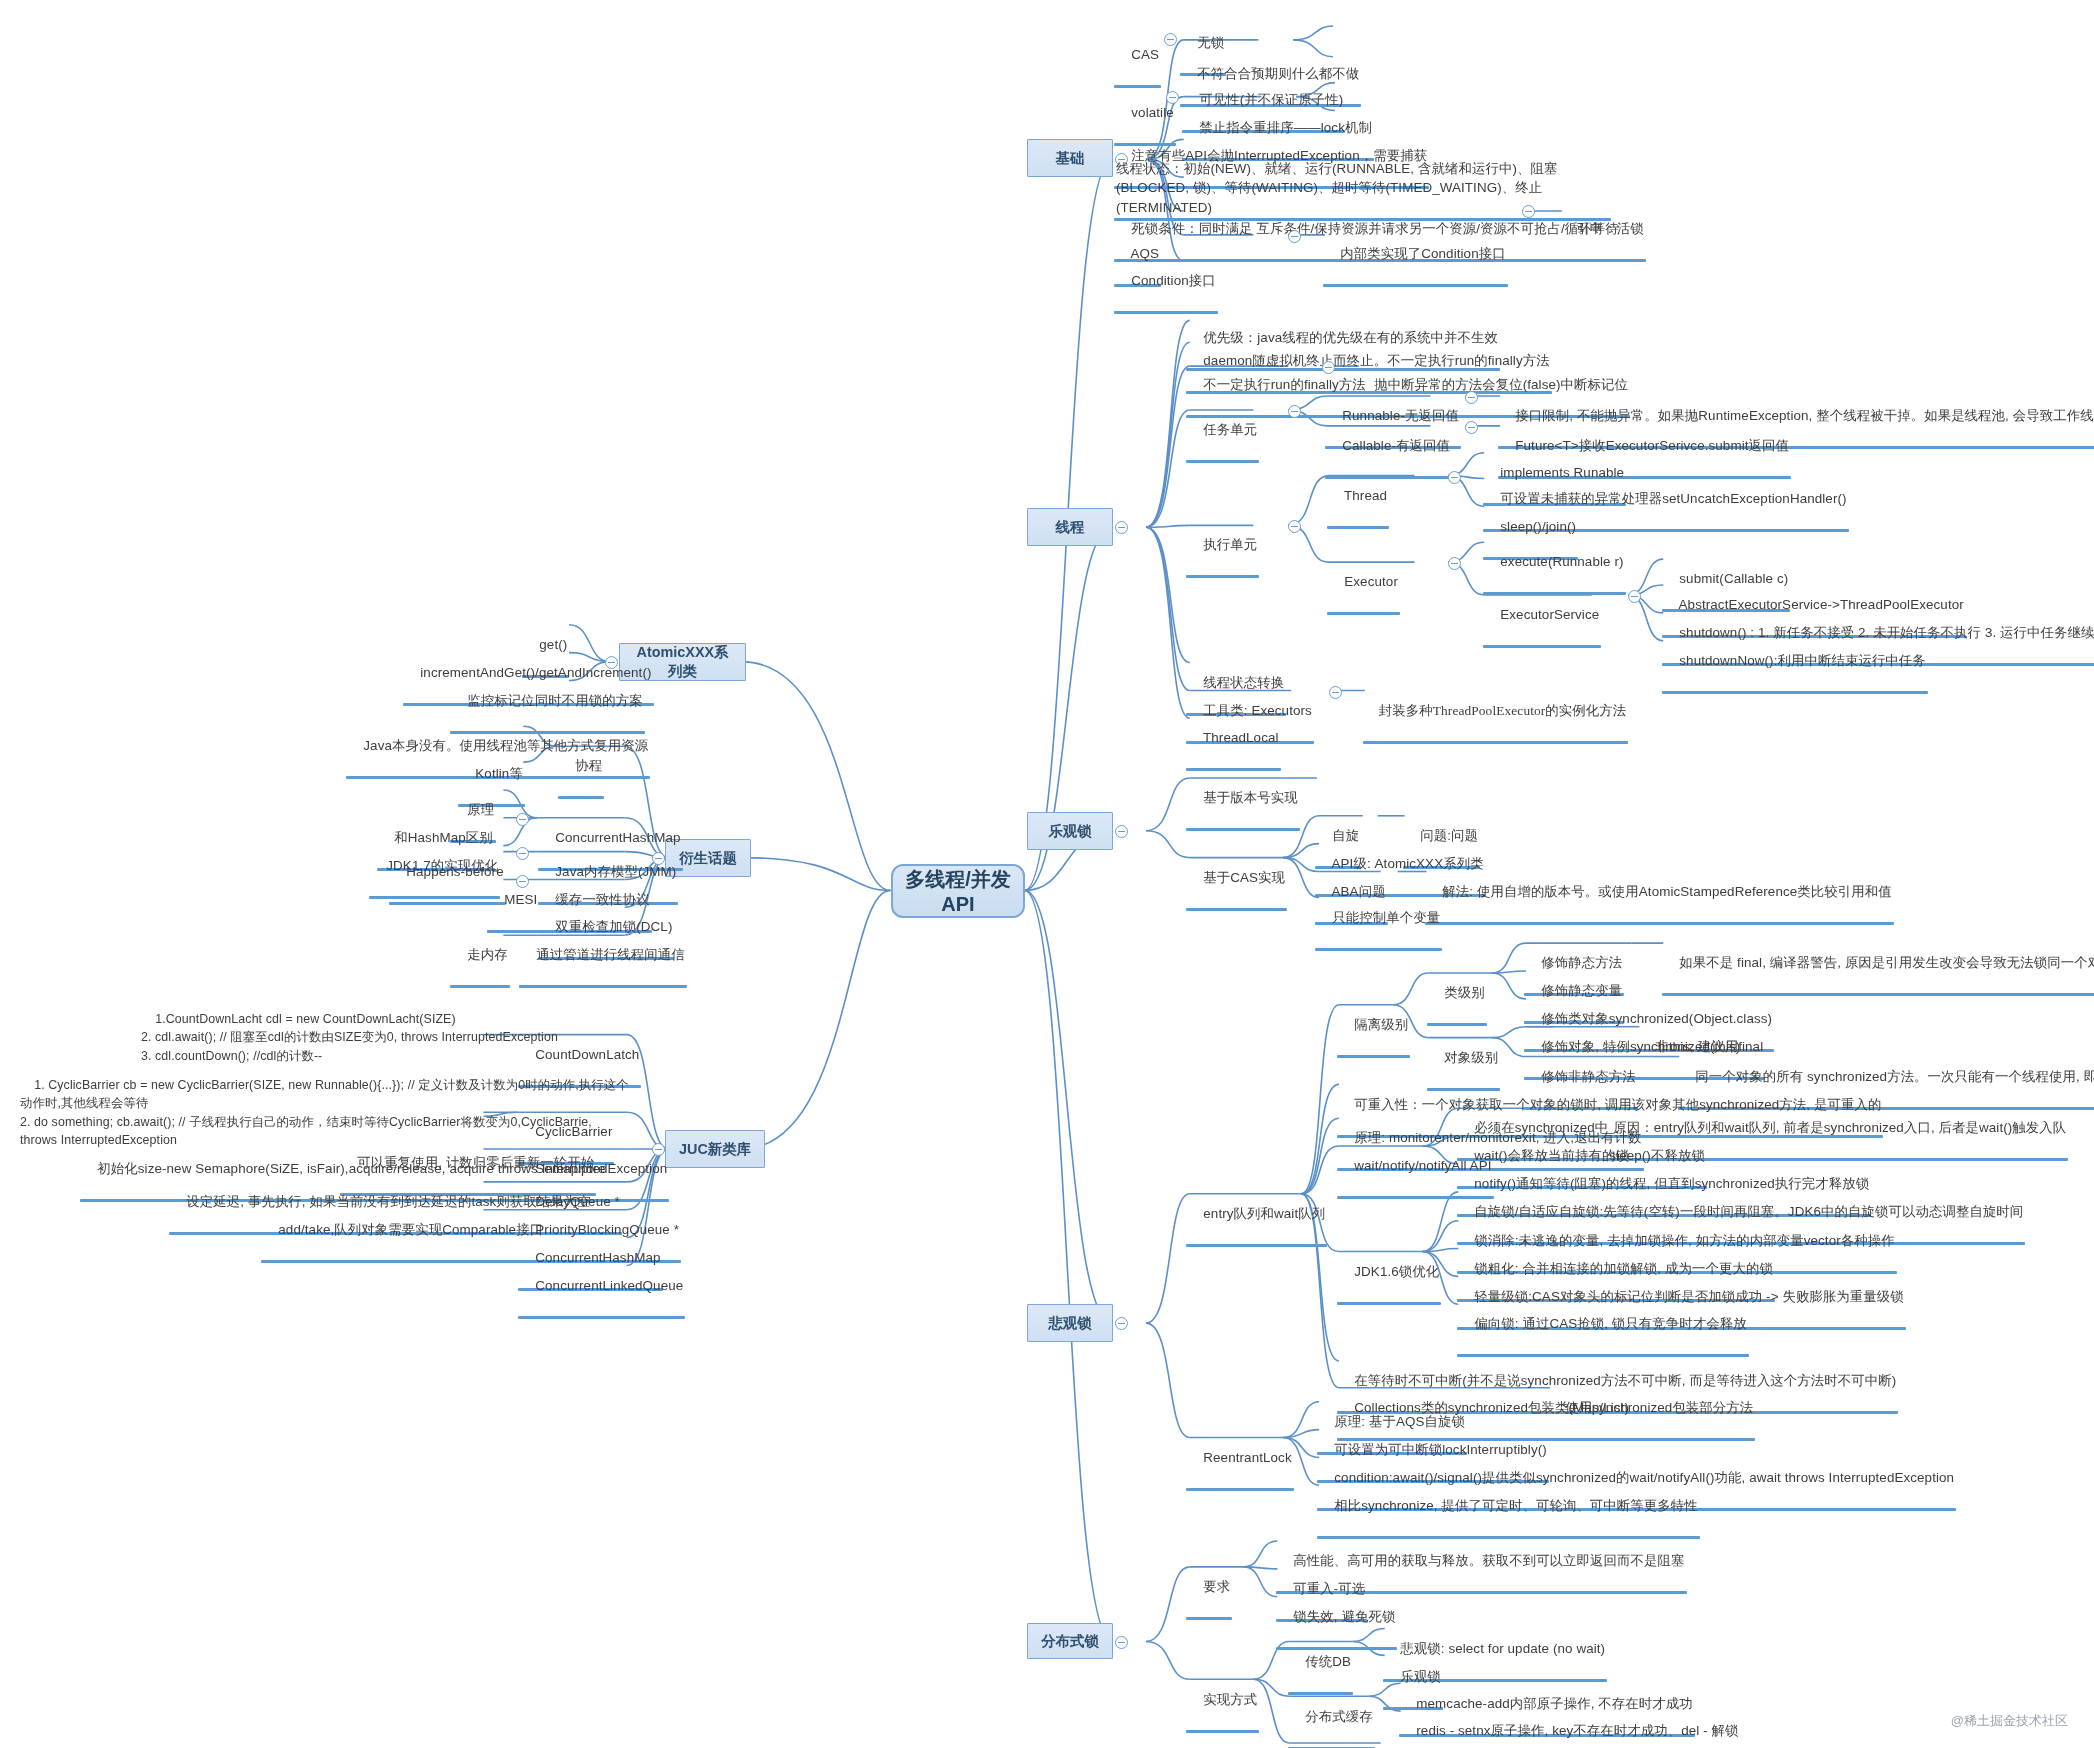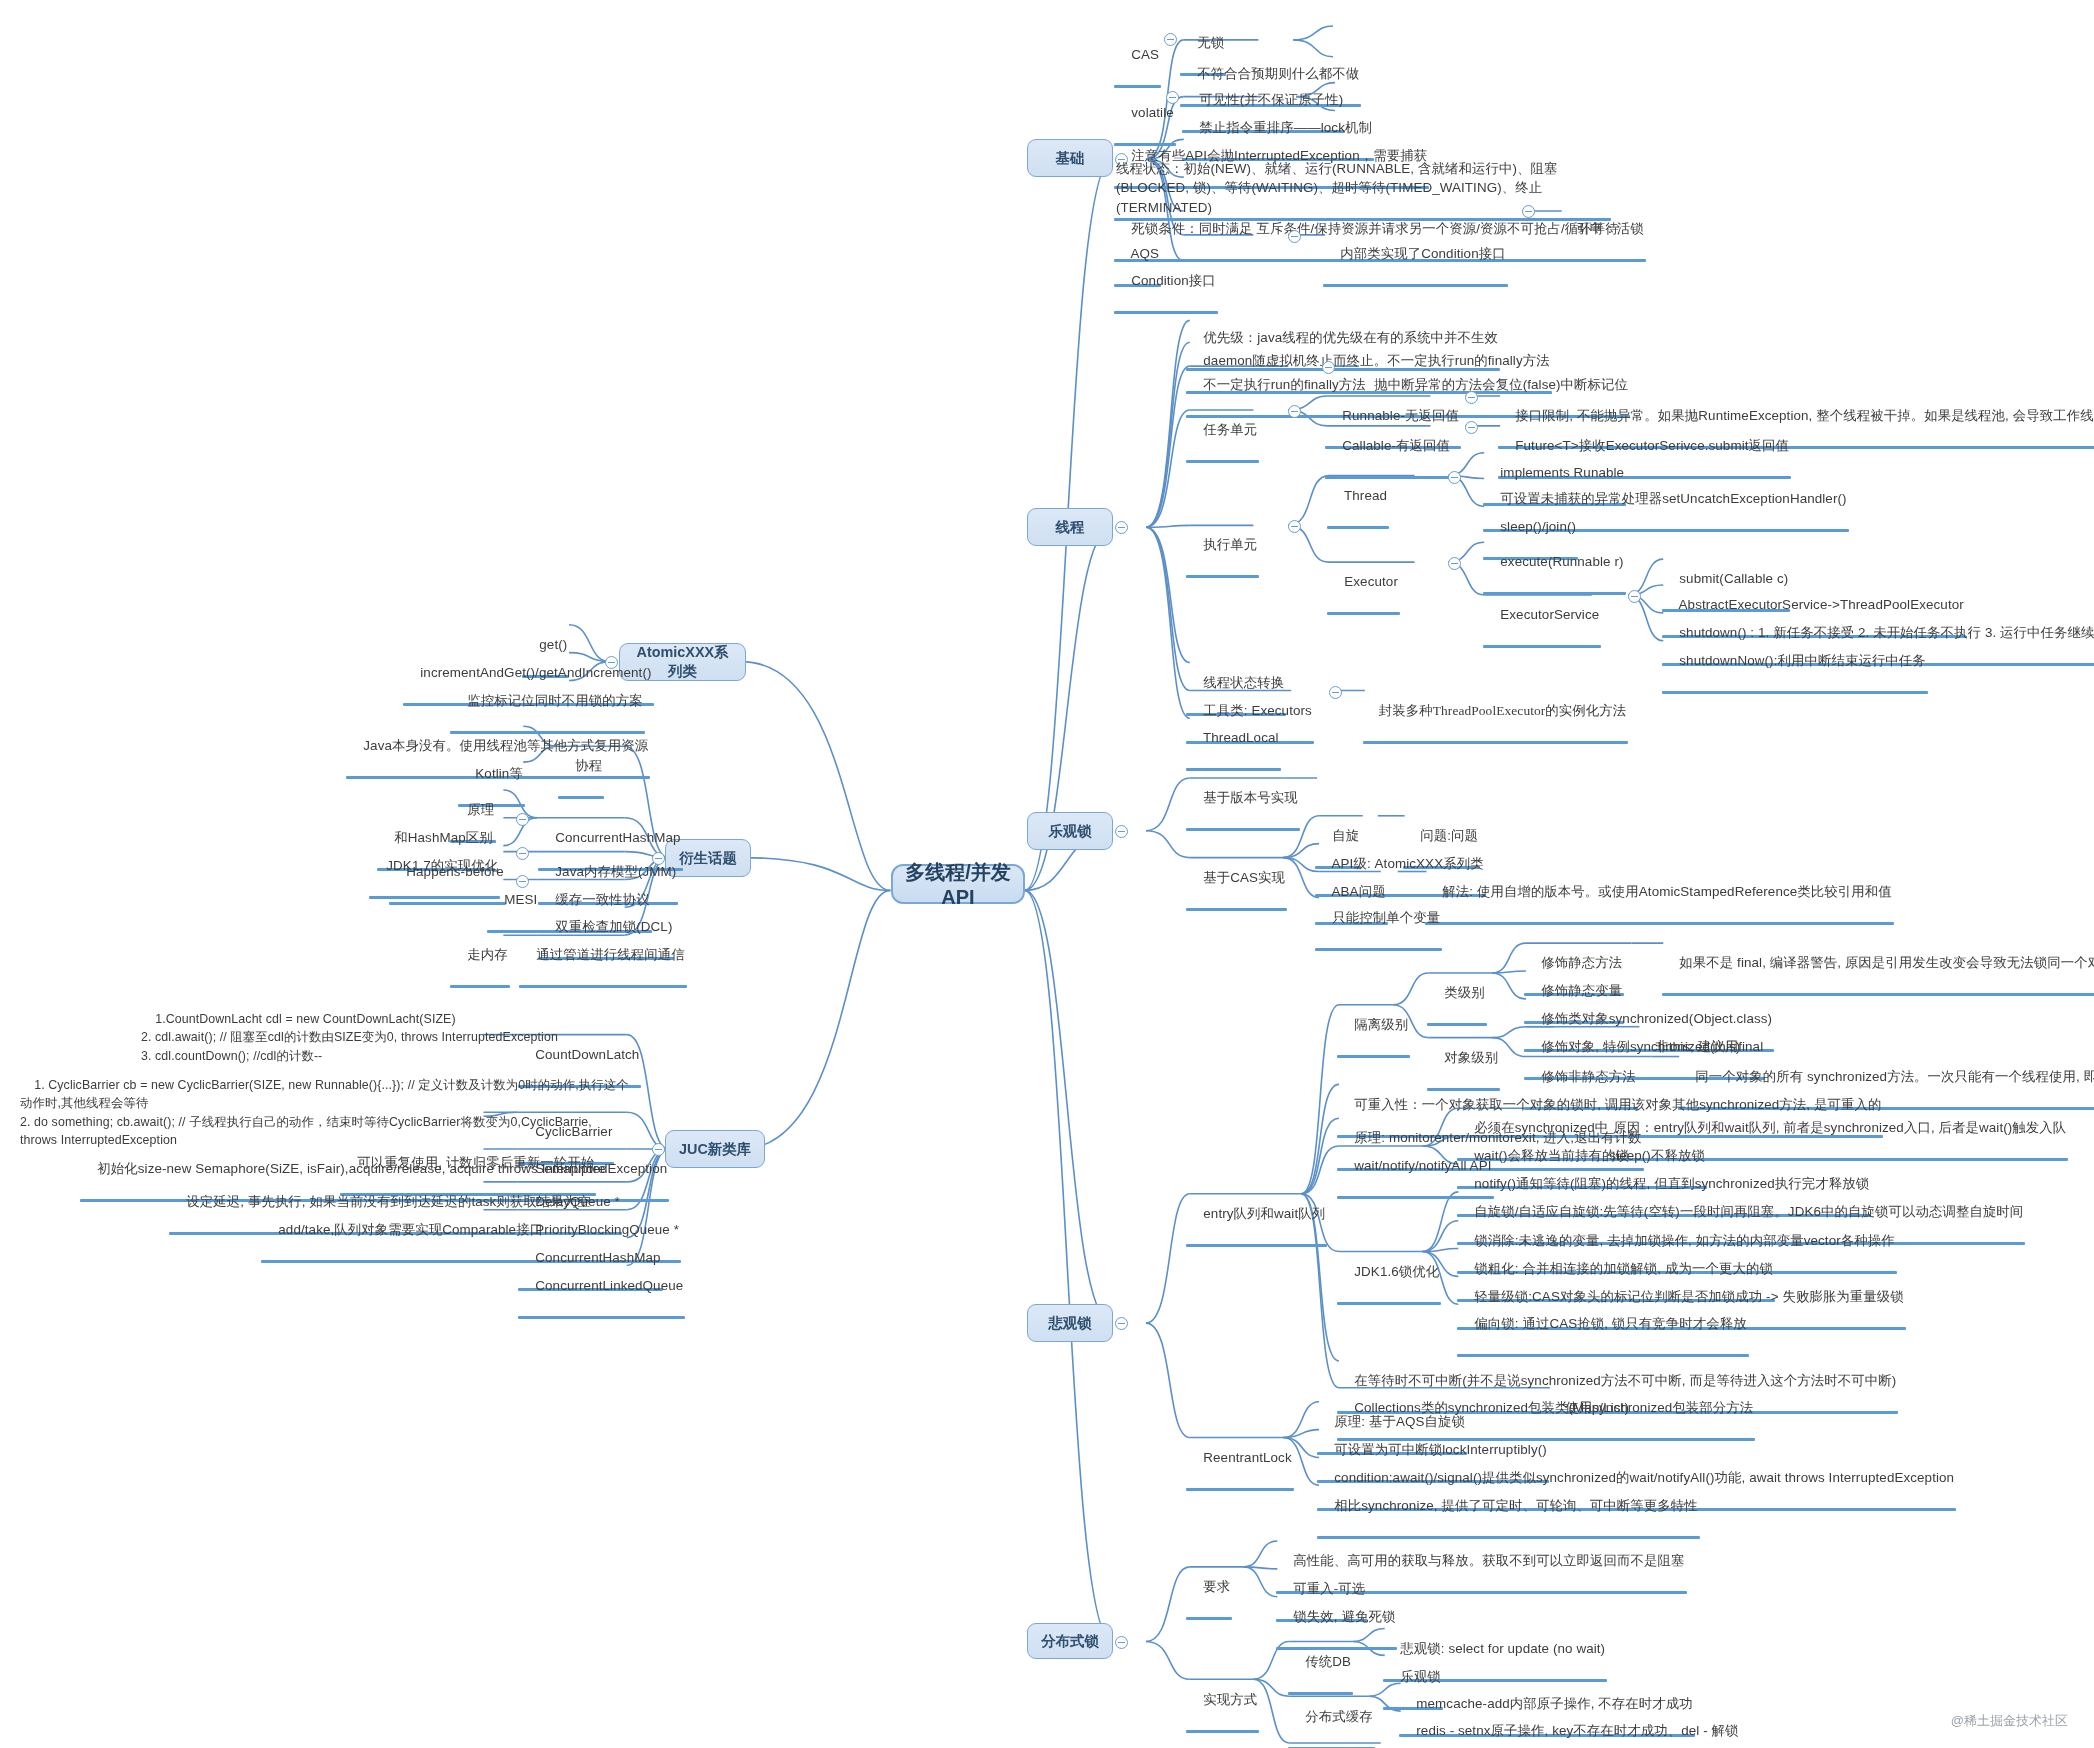--- a/index.html
+++ b/index.html
@@ -39,21 +39,21 @@
     background:#5b9bd5;
     border-radius:1px;
   }
   .node.noline::after{display:none;}
 
   
   .boxnode{
     position:absolute;
     background:linear-gradient(180deg,#dce8f6 0%,#cfe0f2 100%);
     border:1.6px solid #7ba7d7;
-    border-radius:9px;
+    border-radius:1px;
     color:#2f4f6f;
     display:flex;align-items:center;justify-content:center;
     text-align:center;
     font-size:14px;
     box-sizing:border-box;
     padding:3px 10px;
   }
   .boxnode.root{
     font-size:20px;
     font-weight:bold;
@@ -302,21 +302,21 @@
 
       <path d="M520 1040 C500 1040 506 1040 486 1040"></path>
       <path d="M520 1118 C500 1118 506 1118 486 1118"></path>
       <path d="M520 1118 C500 1118 506 1122 486 1122"></path>
       <path d="M520 1155 C500 1155 506 1155 486 1155"></path>
       <path d="M520 1188 C500 1188 506 1188 486 1188"></path>
       <path d="M520 1216 C500 1216 506 1216 486 1216"></path>
     </g>
   </svg>
 
-  <div class="boxnode root" style="left:891px;top:864px;width:134px;height:40px;">
+  <div class="boxnode root" style="left:891px;top:864px;width:134px;height:54px;">
     <span>多线程/并发API</span>
   </div>
 
   <div class="boxnode lvl1" style="left:1027px;top:139px;width:86px;height:38px;">
     <span>基础</span>
   </div>
   <div class="toggle" style="left:1115px;top:153px;"></div>
 
   <div class="boxnode lvl1" style="left:1027px;top:508px;width:86px;height:38px;">
     <span>线程</span>

